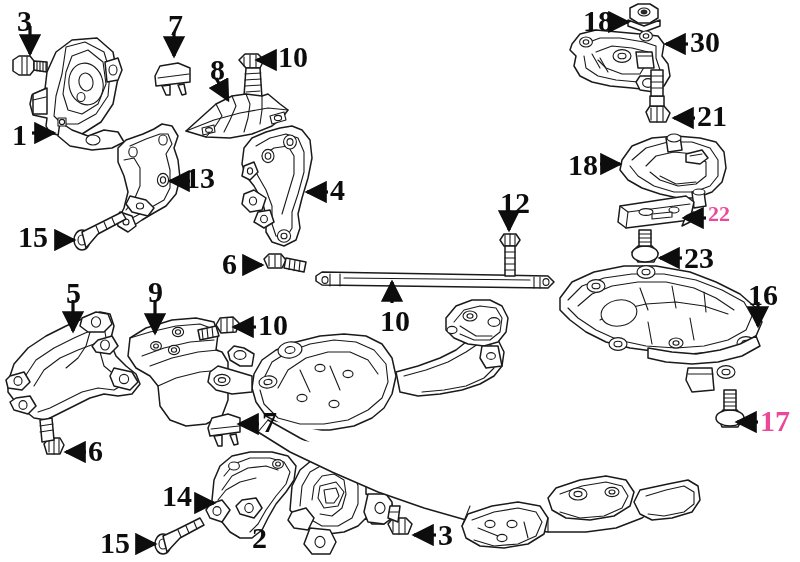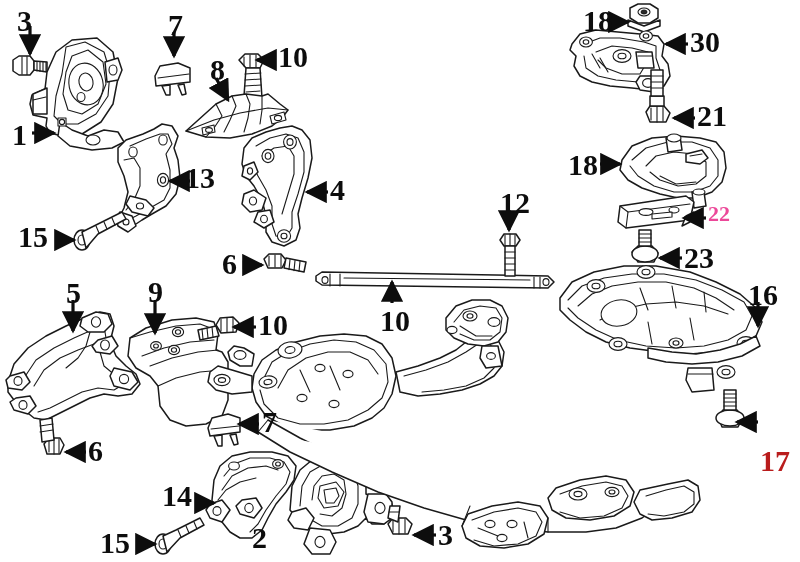--- a/index.html
+++ b/index.html
@@ -500,16 +500,16 @@
   <div class="callout" id="co-17" style="left: 100px; top: 528px; font-size: 30px; color: rgb(13, 13, 13);">15</div>
   <div class="callout" id="co-18" style="left: 252px; top: 523px; font-size: 30px; color: rgb(13, 13, 13);">2</div>
   <div class="callout" id="co-19" style="left: 438px; top: 520px; font-size: 30px; color: rgb(13, 13, 13);">3</div>
   <div class="callout" id="co-20" style="left: 583px; top: 6px; font-size: 30px; color: rgb(13, 13, 13);">18</div>
   <div class="callout" id="co-21" style="left: 690px; top: 27px; font-size: 30px; color: rgb(13, 13, 13);">30</div>
   <div class="callout" id="co-22" style="left: 697px; top: 101px; font-size: 30px; color: rgb(13, 13, 13);">21</div>
   <div class="callout" id="co-23" style="left: 568px; top: 150px; font-size: 30px; color: rgb(13, 13, 13);">18</div>
   <div class="callout" id="co-24" style="left: 708px; top: 203px; font-size: 22px; color: #ec4899;">22</div>
   <div class="callout" id="co-25" style="left: 684px; top: 243px; font-size: 30px; color: rgb(13, 13, 13);">23</div>
   <div class="callout" id="co-26" style="left: 748px; top: 280px; font-size: 30px; color: rgb(13, 13, 13);">16</div>
-  <div class="callout" id="co-27" style="left: 760px; top: 406px; font-size: 30px; color: #b91c1c; margin-top: 40px;">17</div>
+  <div class="callout" id="co-27" style="left: 760px; top: 406px; font-size: 30px; color: #ec4899;">17</div>
 
 
 </div>
 
 </body></html>

